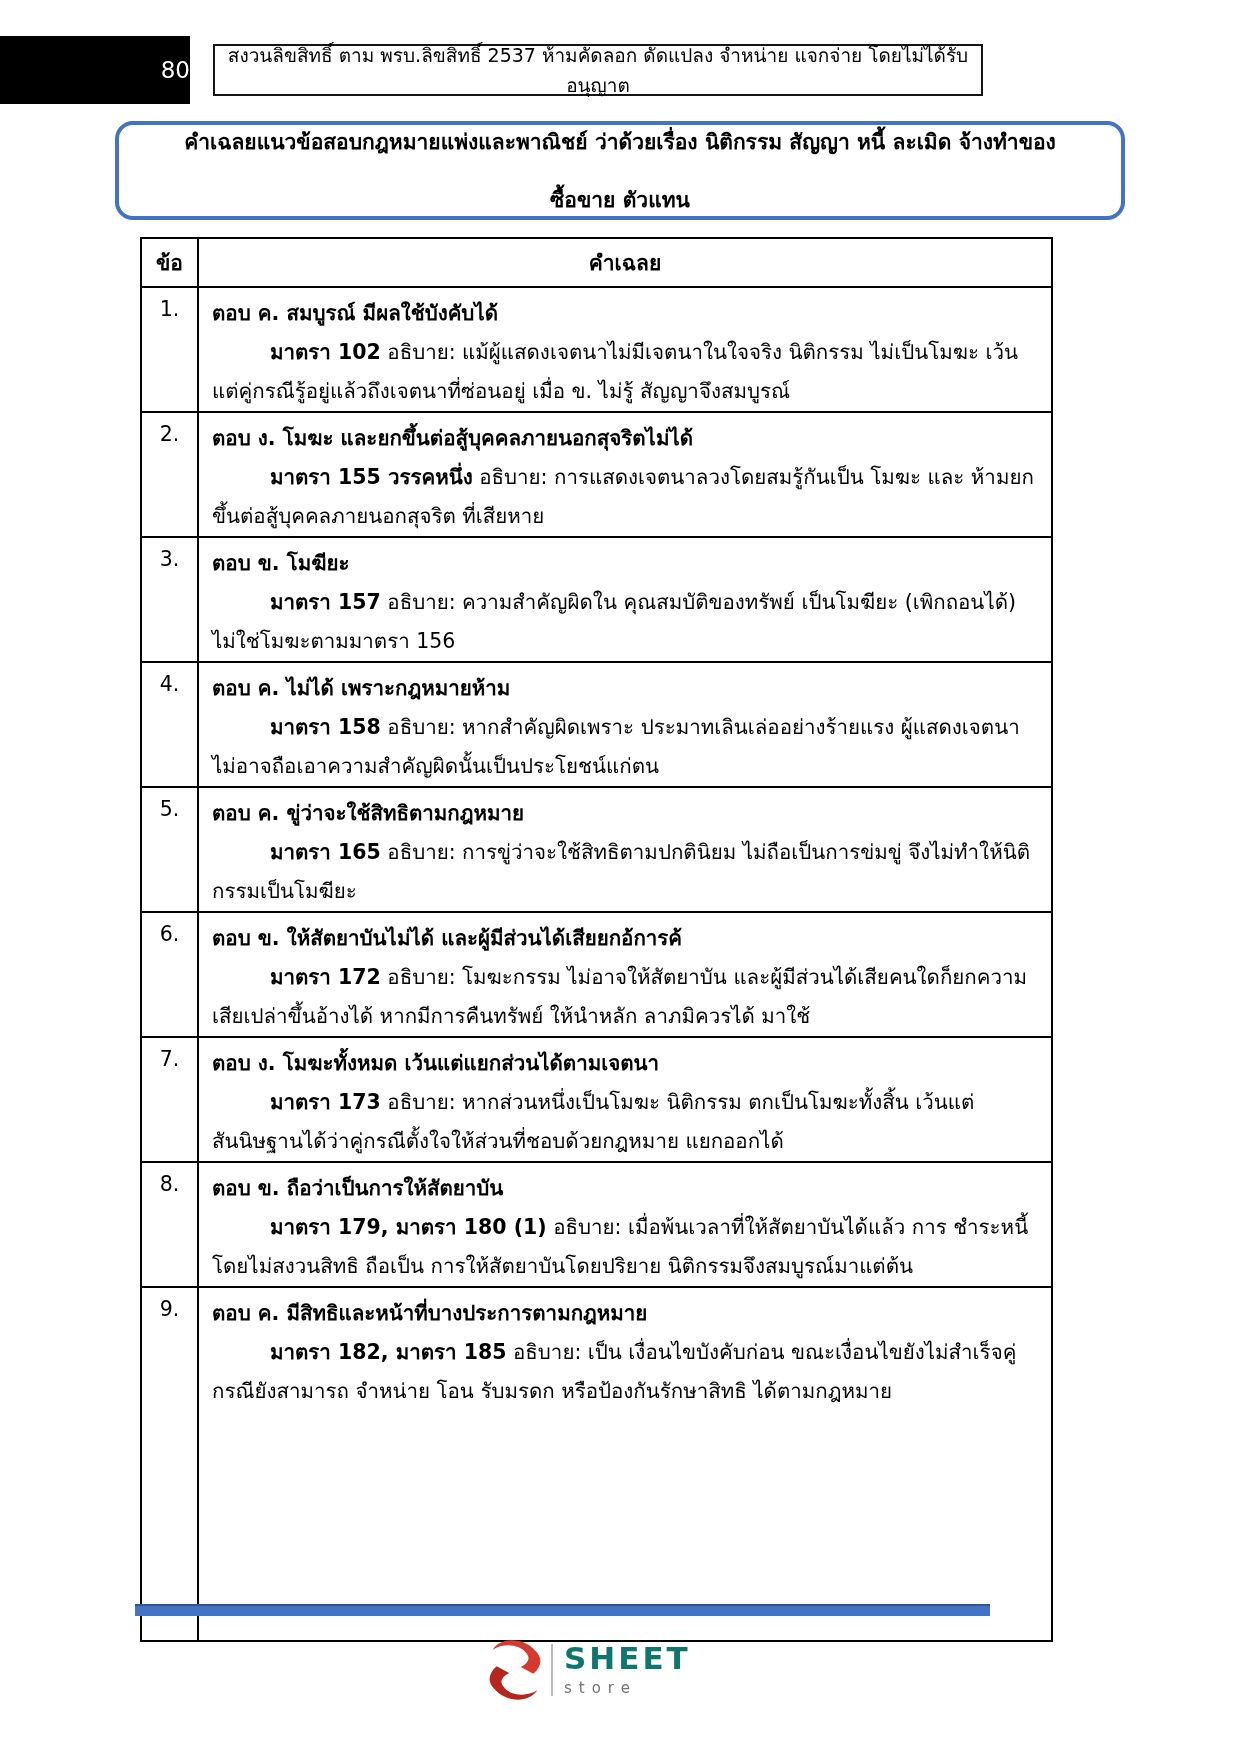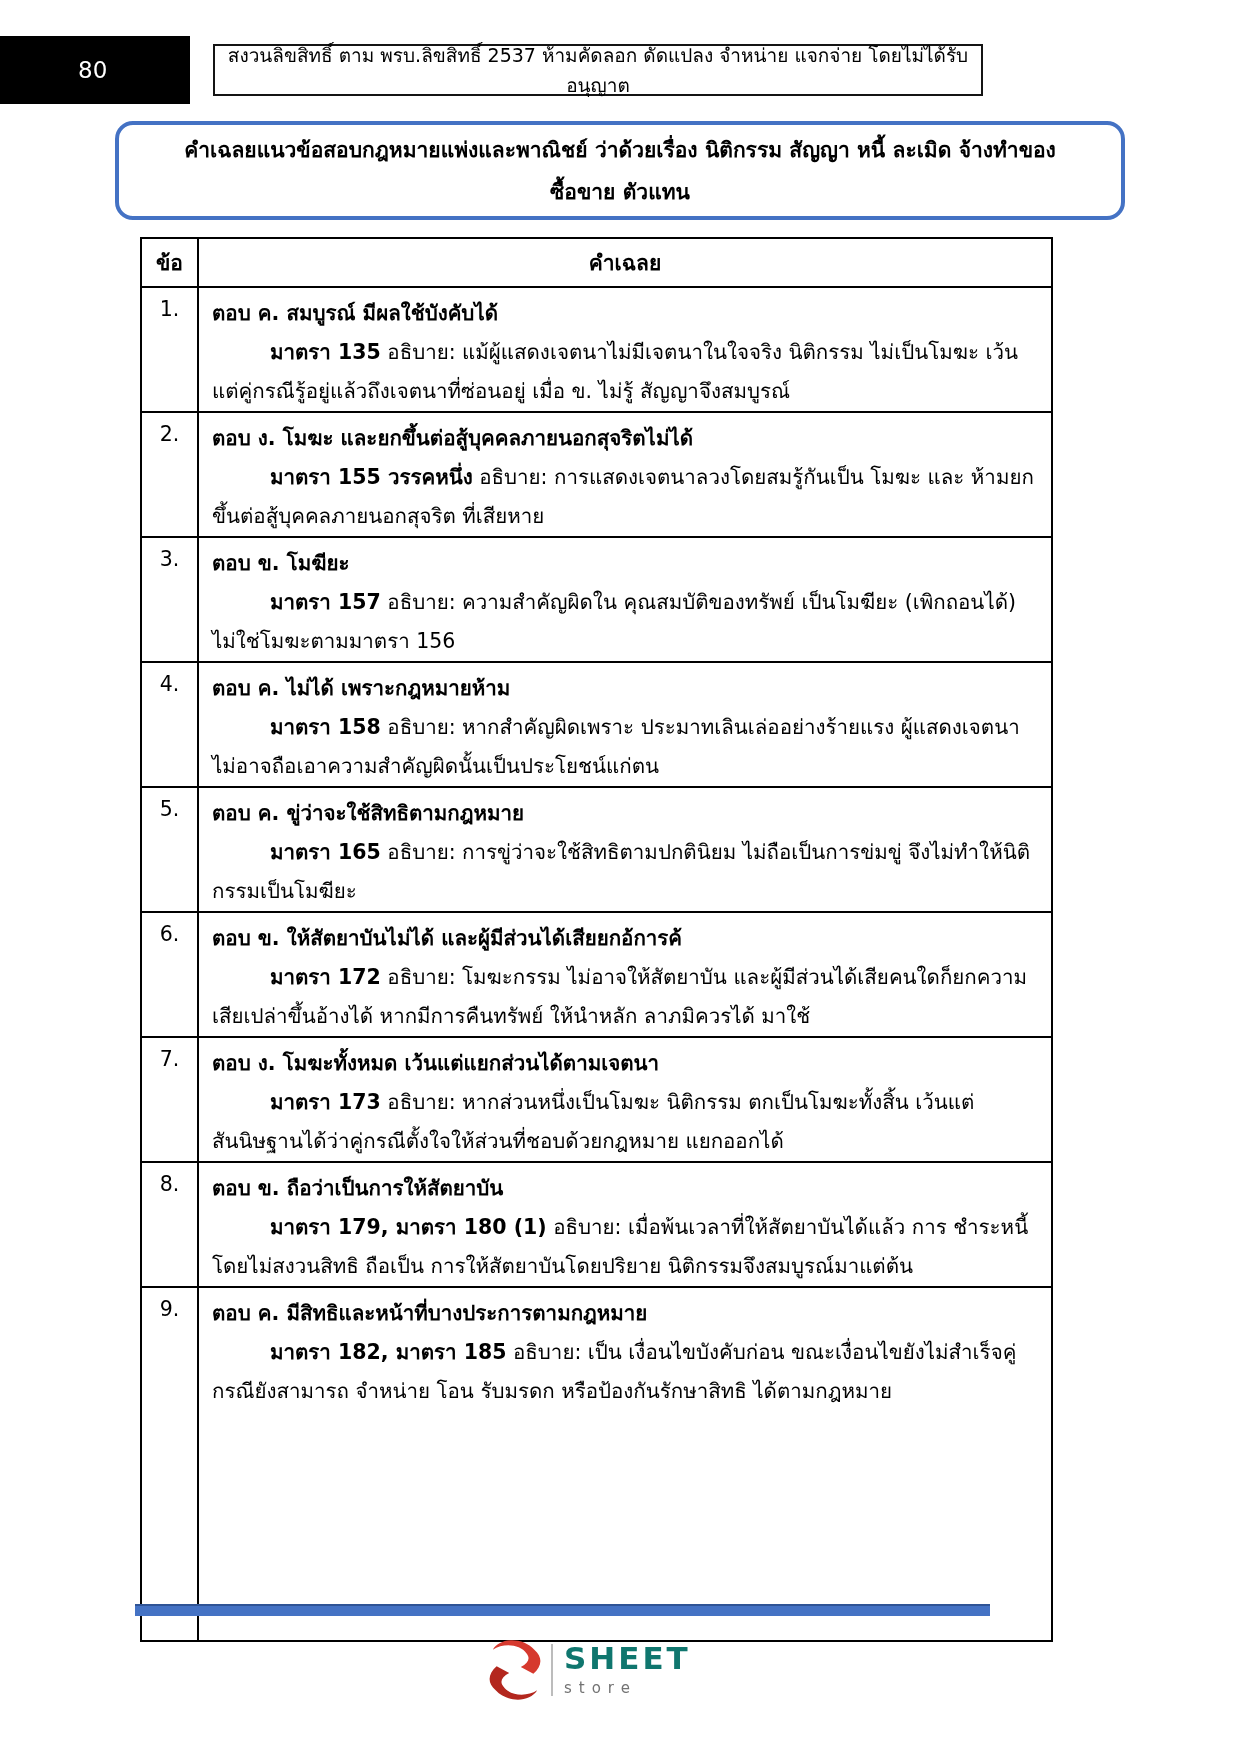--- a/index.html
+++ b/index.html
@@ -6,37 +6,37 @@
   .page {
     position:relative; width:1240px; height:1755px; background:#ffffff;
     font-family:"DejaVu Sans","Liberation Sans",sans-serif; color:#000;
     overflow:hidden;
   }
 
   
   .pagenum-box {
     position:absolute; left:0; top:36px; width:190px; height:68px;
     background:#000; color:#fff; box-sizing:border-box;
-    display:flex; align-items:center; justify-content:flex-start; padding-left:78px;
+    display:flex; align-items:center; justify-content:flex-end; padding-left:78px;
     font-size:23px;
   }
 
   
   .copyright-box {
     position:absolute; left:213px; top:44px; width:770px; height:52px;
     border:2px solid #141414; box-sizing:border-box;
     display:flex; align-items:center; justify-content:center;
     font-size:19px; text-align:center;
   }
 
   
   .title-box {
     position:absolute; left:115px; top:121px; width:1010px; height:99px;
     border:4px solid #4472C4; border-radius:18px; box-sizing:border-box;
-    display:flex; flex-direction:column; align-items:center; justify-content:center;
+    display:flex; flex-direction:column; align-items:center; justify-content:space-between;
     gap:9px; font-weight:bold; font-size:21px; text-align:center; background:#fff;
   }
 
   
   table.answer-table {
     position:absolute; left:140px; top:237px; width:913px;
     border-collapse:collapse; table-layout:fixed; font-size:20.5px;
   }
   .answer-table th, .answer-table td {
     border:2px solid #000; vertical-align:top; box-sizing:border-box;
@@ -89,21 +89,21 @@
     <tbody>
         <tr>
       <th>ข้อ</th>
       <th>คำเฉลย</th>
     </tr>
 
     <tr class="body-row">
       <td class="no-cell">1.</td>
       <td class="ans-cell">
         <p class="answer-line">ตอบ ค. สมบูรณ์ มีผลใช้บังคับได้</p>
-        <p class="law-line"><span class="law-ref">มาตรา 135</span><span> อธิบาย: แม้ผู้แสดงเจตนาไม่มีเจตนาในใจจริง นิติกรรม ไม่เป็นโมฆะ เว้นแต่​คู่กรณีรู้อยู่แล้วถึงเจตนาที่ซ่อนอยู่ เมื่อ ข. ไม่รู้ สัญญาจึงสมบูรณ์</span></p>
+        <p class="law-line"><span class="law-ref">มาตรา 102</span><span> อธิบาย: แม้ผู้แสดงเจตนาไม่มีเจตนาในใจจริง นิติกรรม ไม่เป็นโมฆะ เว้นแต่​คู่กรณีรู้อยู่แล้วถึงเจตนาที่ซ่อนอยู่ เมื่อ ข. ไม่รู้ สัญญาจึงสมบูรณ์</span></p>
       </td>
     </tr>
 
     <tr class="body-row">
       <td class="no-cell">2.</td>
       <td class="ans-cell">
         <p class="answer-line">ตอบ ง. โมฆะ และยกขึ้นต่อสู้บุคคลภายนอกสุจริตไม่ได้</p>
         <p class="law-line"><span class="law-ref">มาตรา 155 วรรคหนึ่ง</span><span> อธิบาย: การแสดงเจตนาลวงโดยสมรู้กันเป็น โมฆะ และ ห้าม​ยกขึ้นต่อสู้บุคคลภายนอกสุจริต ที่เสียหาย</span></p>
       </td>
     </tr>

